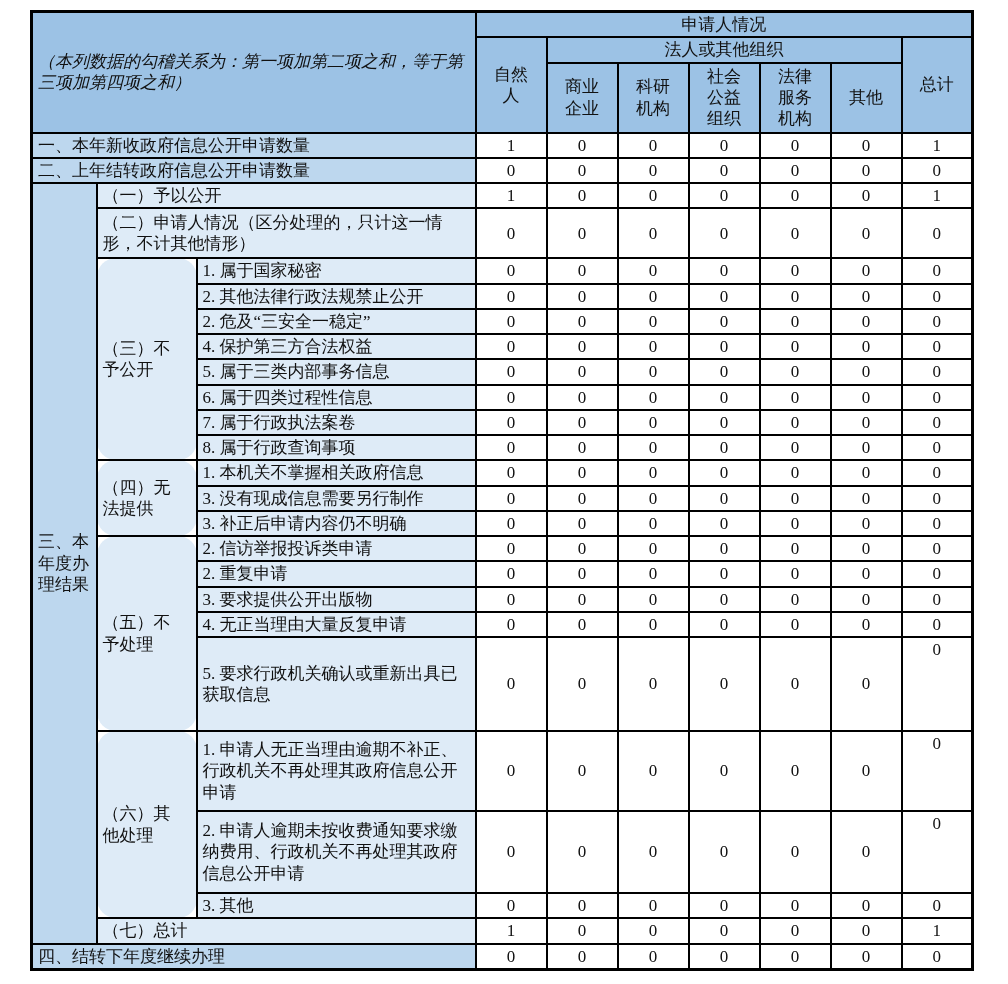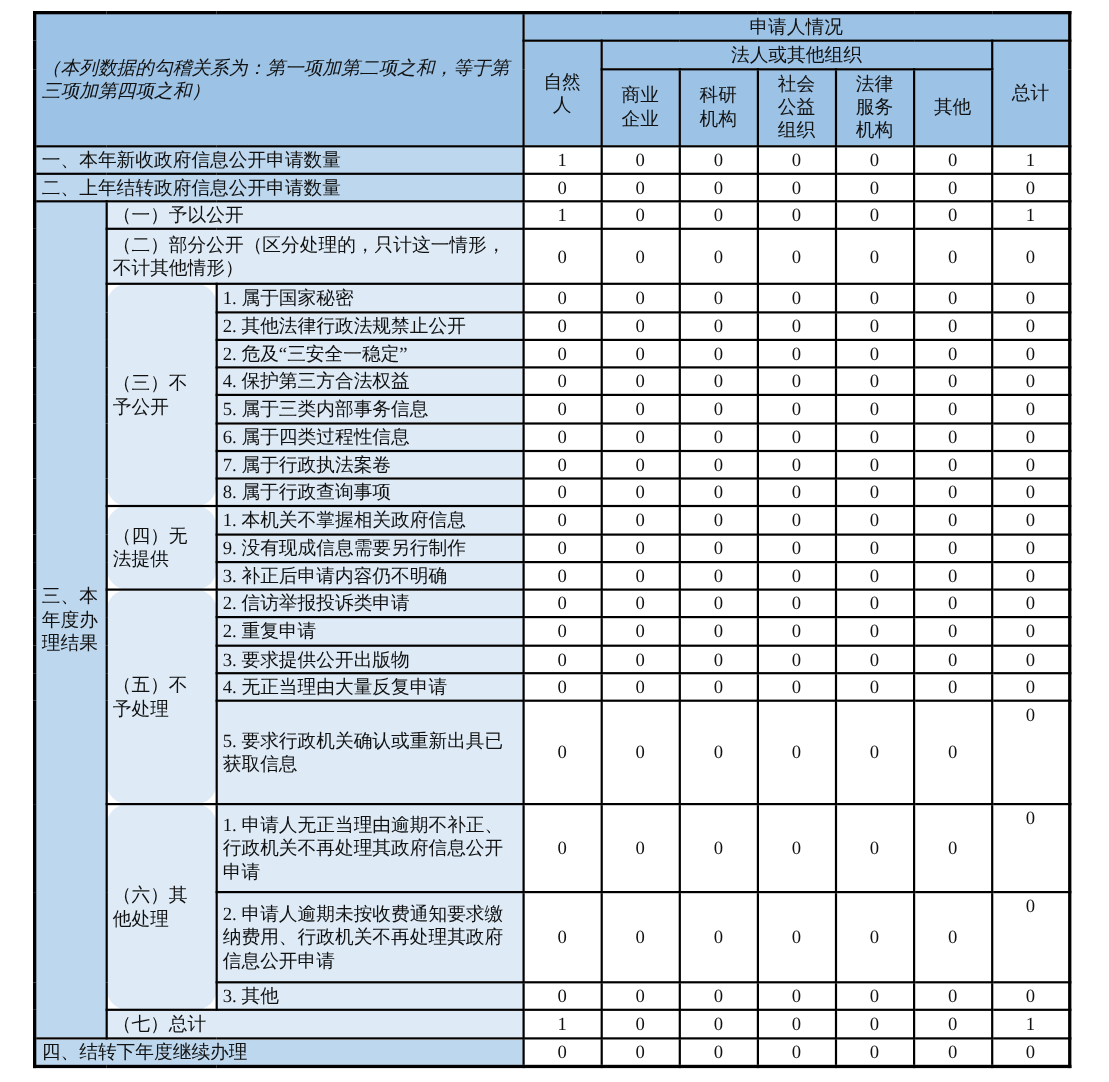--- a/index.html
+++ b/index.html
@@ -133,21 +133,21 @@
           <td colspan="2" class="lbl sub">（一）予以公开</td>
           <td class="v">1</td>
           <td class="v">0</td>
           <td class="v">0</td>
           <td class="v">0</td>
           <td class="v">0</td>
           <td class="v">0</td>
           <td class="v">1</td>
         </tr>
         <tr style="height: 50px;">
-          <td colspan="2" class="lbl sub">（二）部分公开（区分处理的，只计这一情形，不计其他情形）</td>
+          <td colspan="2" class="lbl sub">（二）申请人情况（区分处理的，只计这一情形，不计其他情形）</td>
           <td class="v">0</td>
           <td class="v">0</td>
           <td class="v">0</td>
           <td class="v">0</td>
           <td class="v">0</td>
           <td class="v">0</td>
           <td class="v">0</td>
         </tr>
         <tr style="height: 24px;">
           <td rowspan="8" class="lbl group">（三）不
@@ -237,21 +237,21 @@
           <td class="lbl item">1. 本机关不掌握相关政府信息</td>
           <td class="v">0</td>
           <td class="v">0</td>
           <td class="v">0</td>
           <td class="v">0</td>
           <td class="v">0</td>
           <td class="v">0</td>
           <td class="v">0</td>
         </tr>
         <tr style="height: 24px;">
-          <td class="lbl item">9. 没有现成信息需要另行制作</td>
+          <td class="lbl item">3. 没有现成信息需要另行制作</td>
           <td class="v">0</td>
           <td class="v">0</td>
           <td class="v">0</td>
           <td class="v">0</td>
           <td class="v">0</td>
           <td class="v">0</td>
           <td class="v">0</td>
         </tr>
         <tr style="height: 24px;">
           <td class="lbl item">3. 补正后申请内容仍不明确</td>

